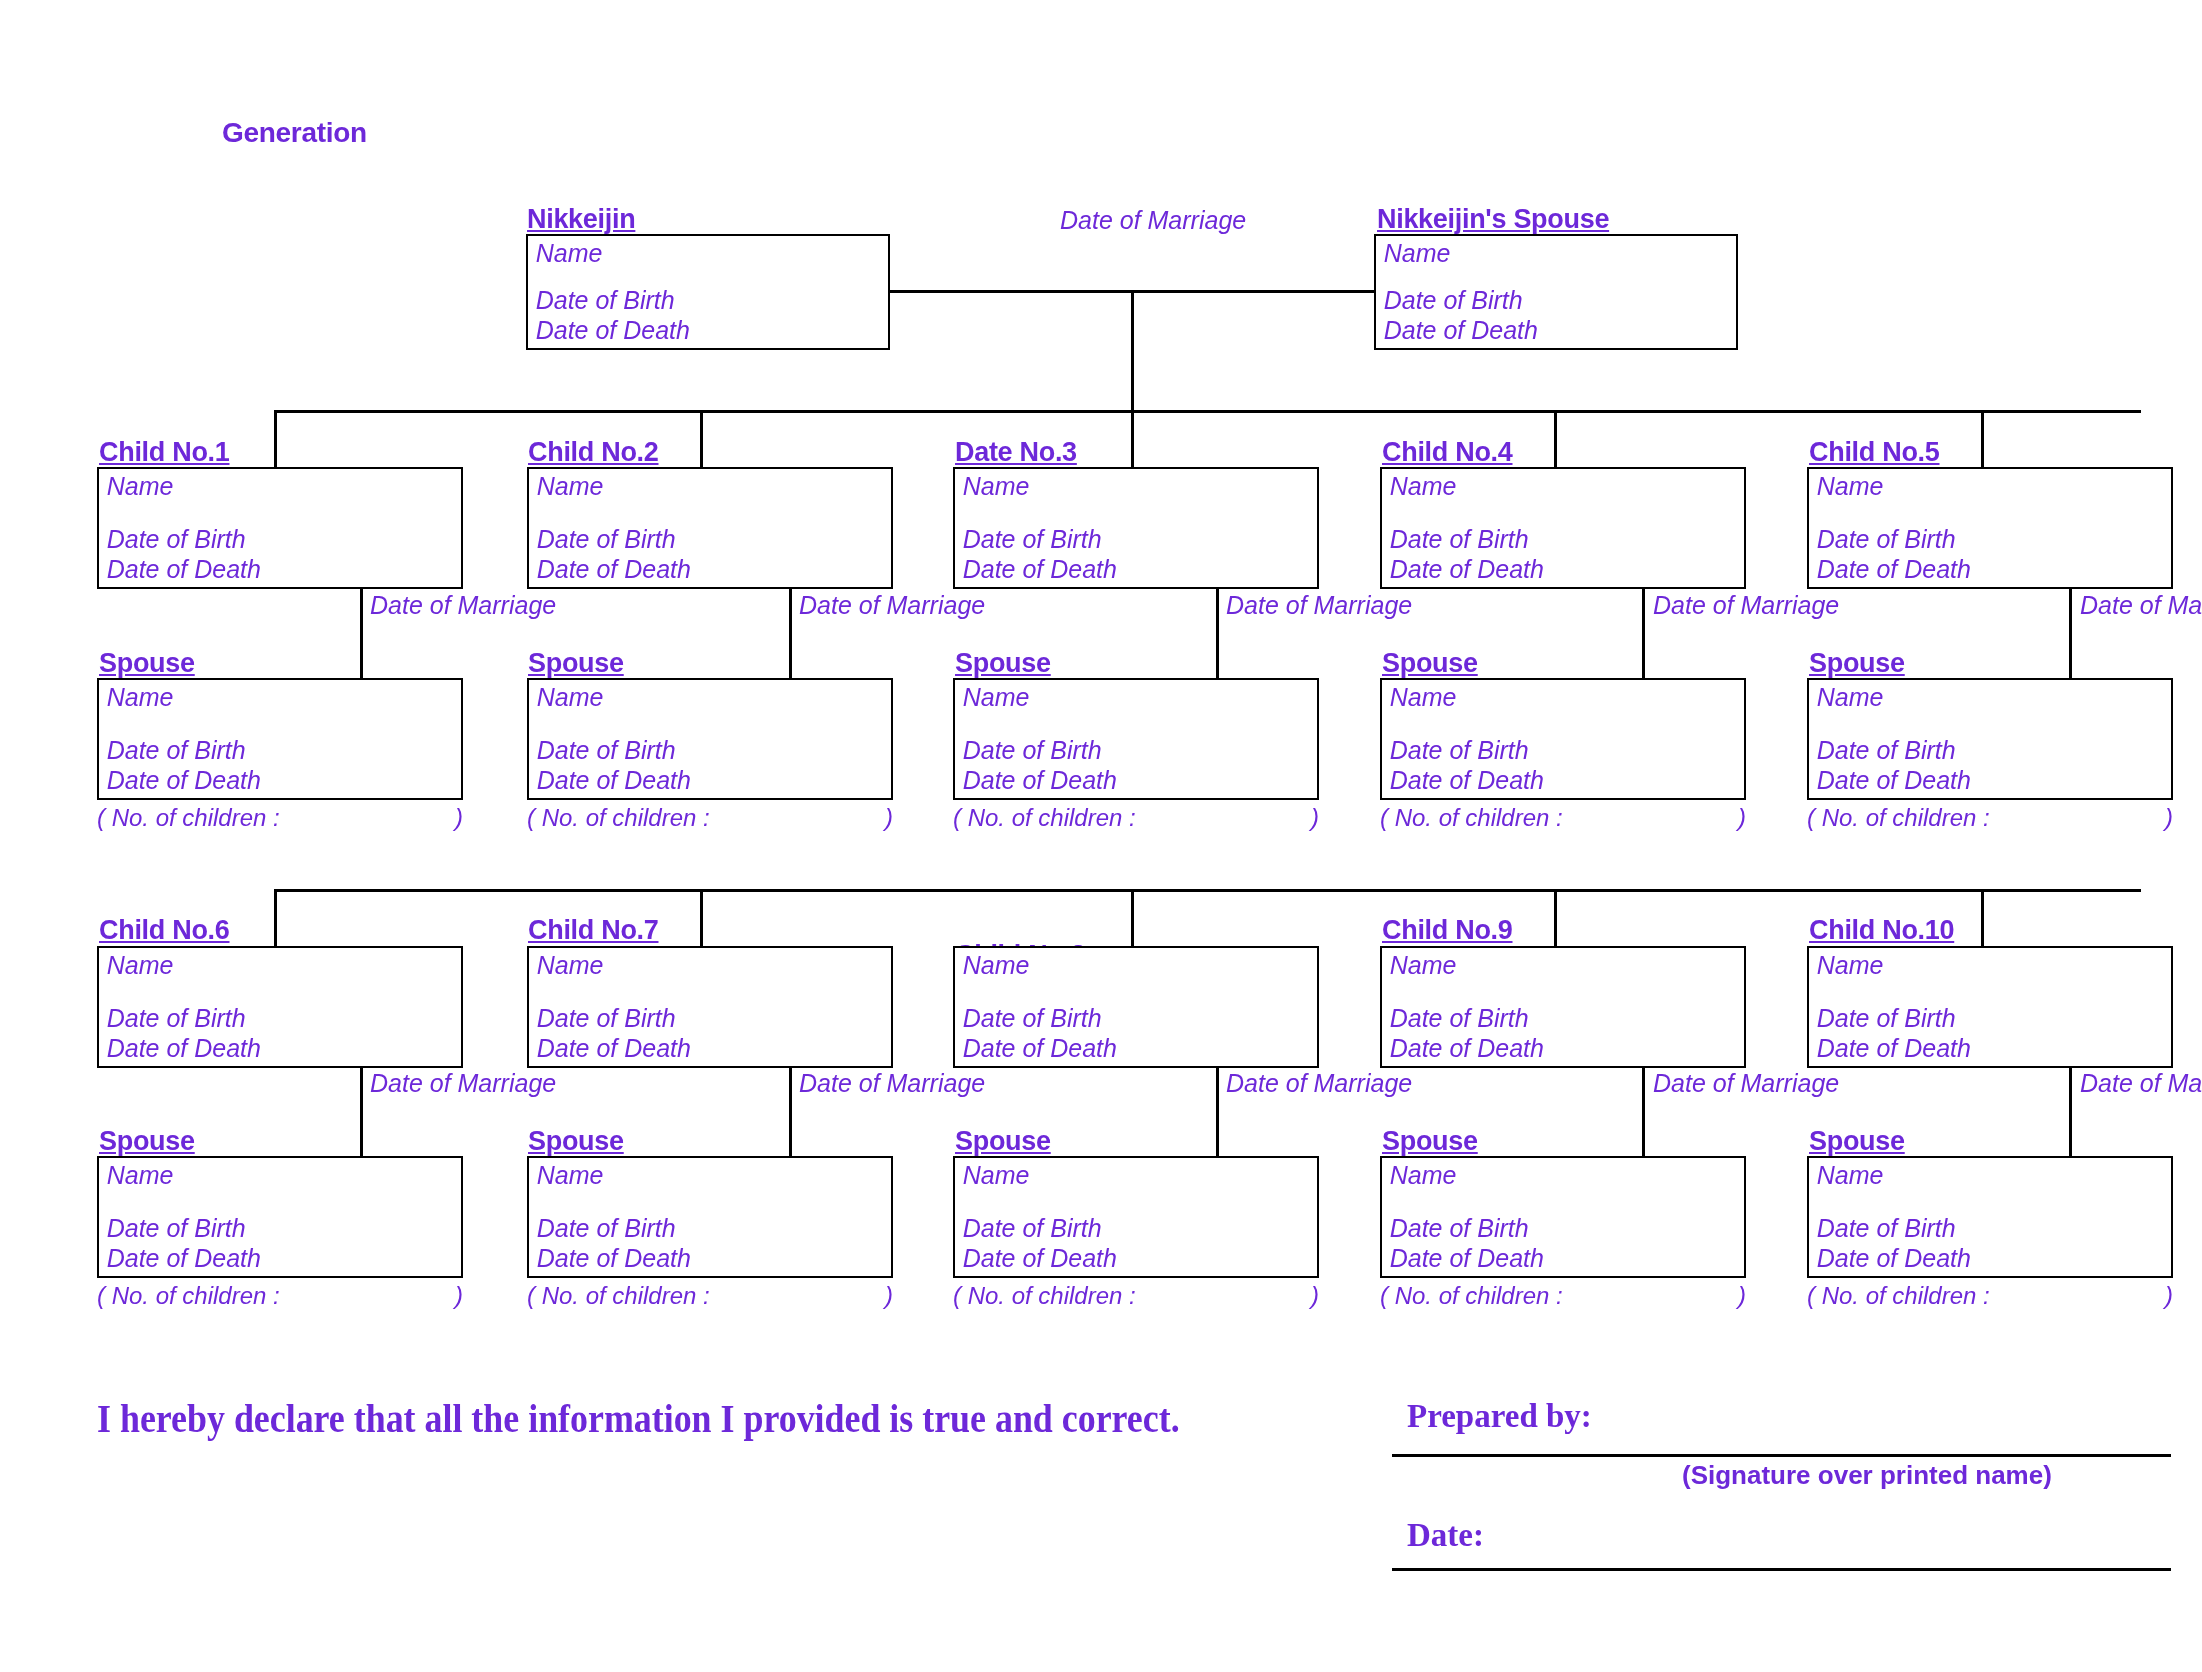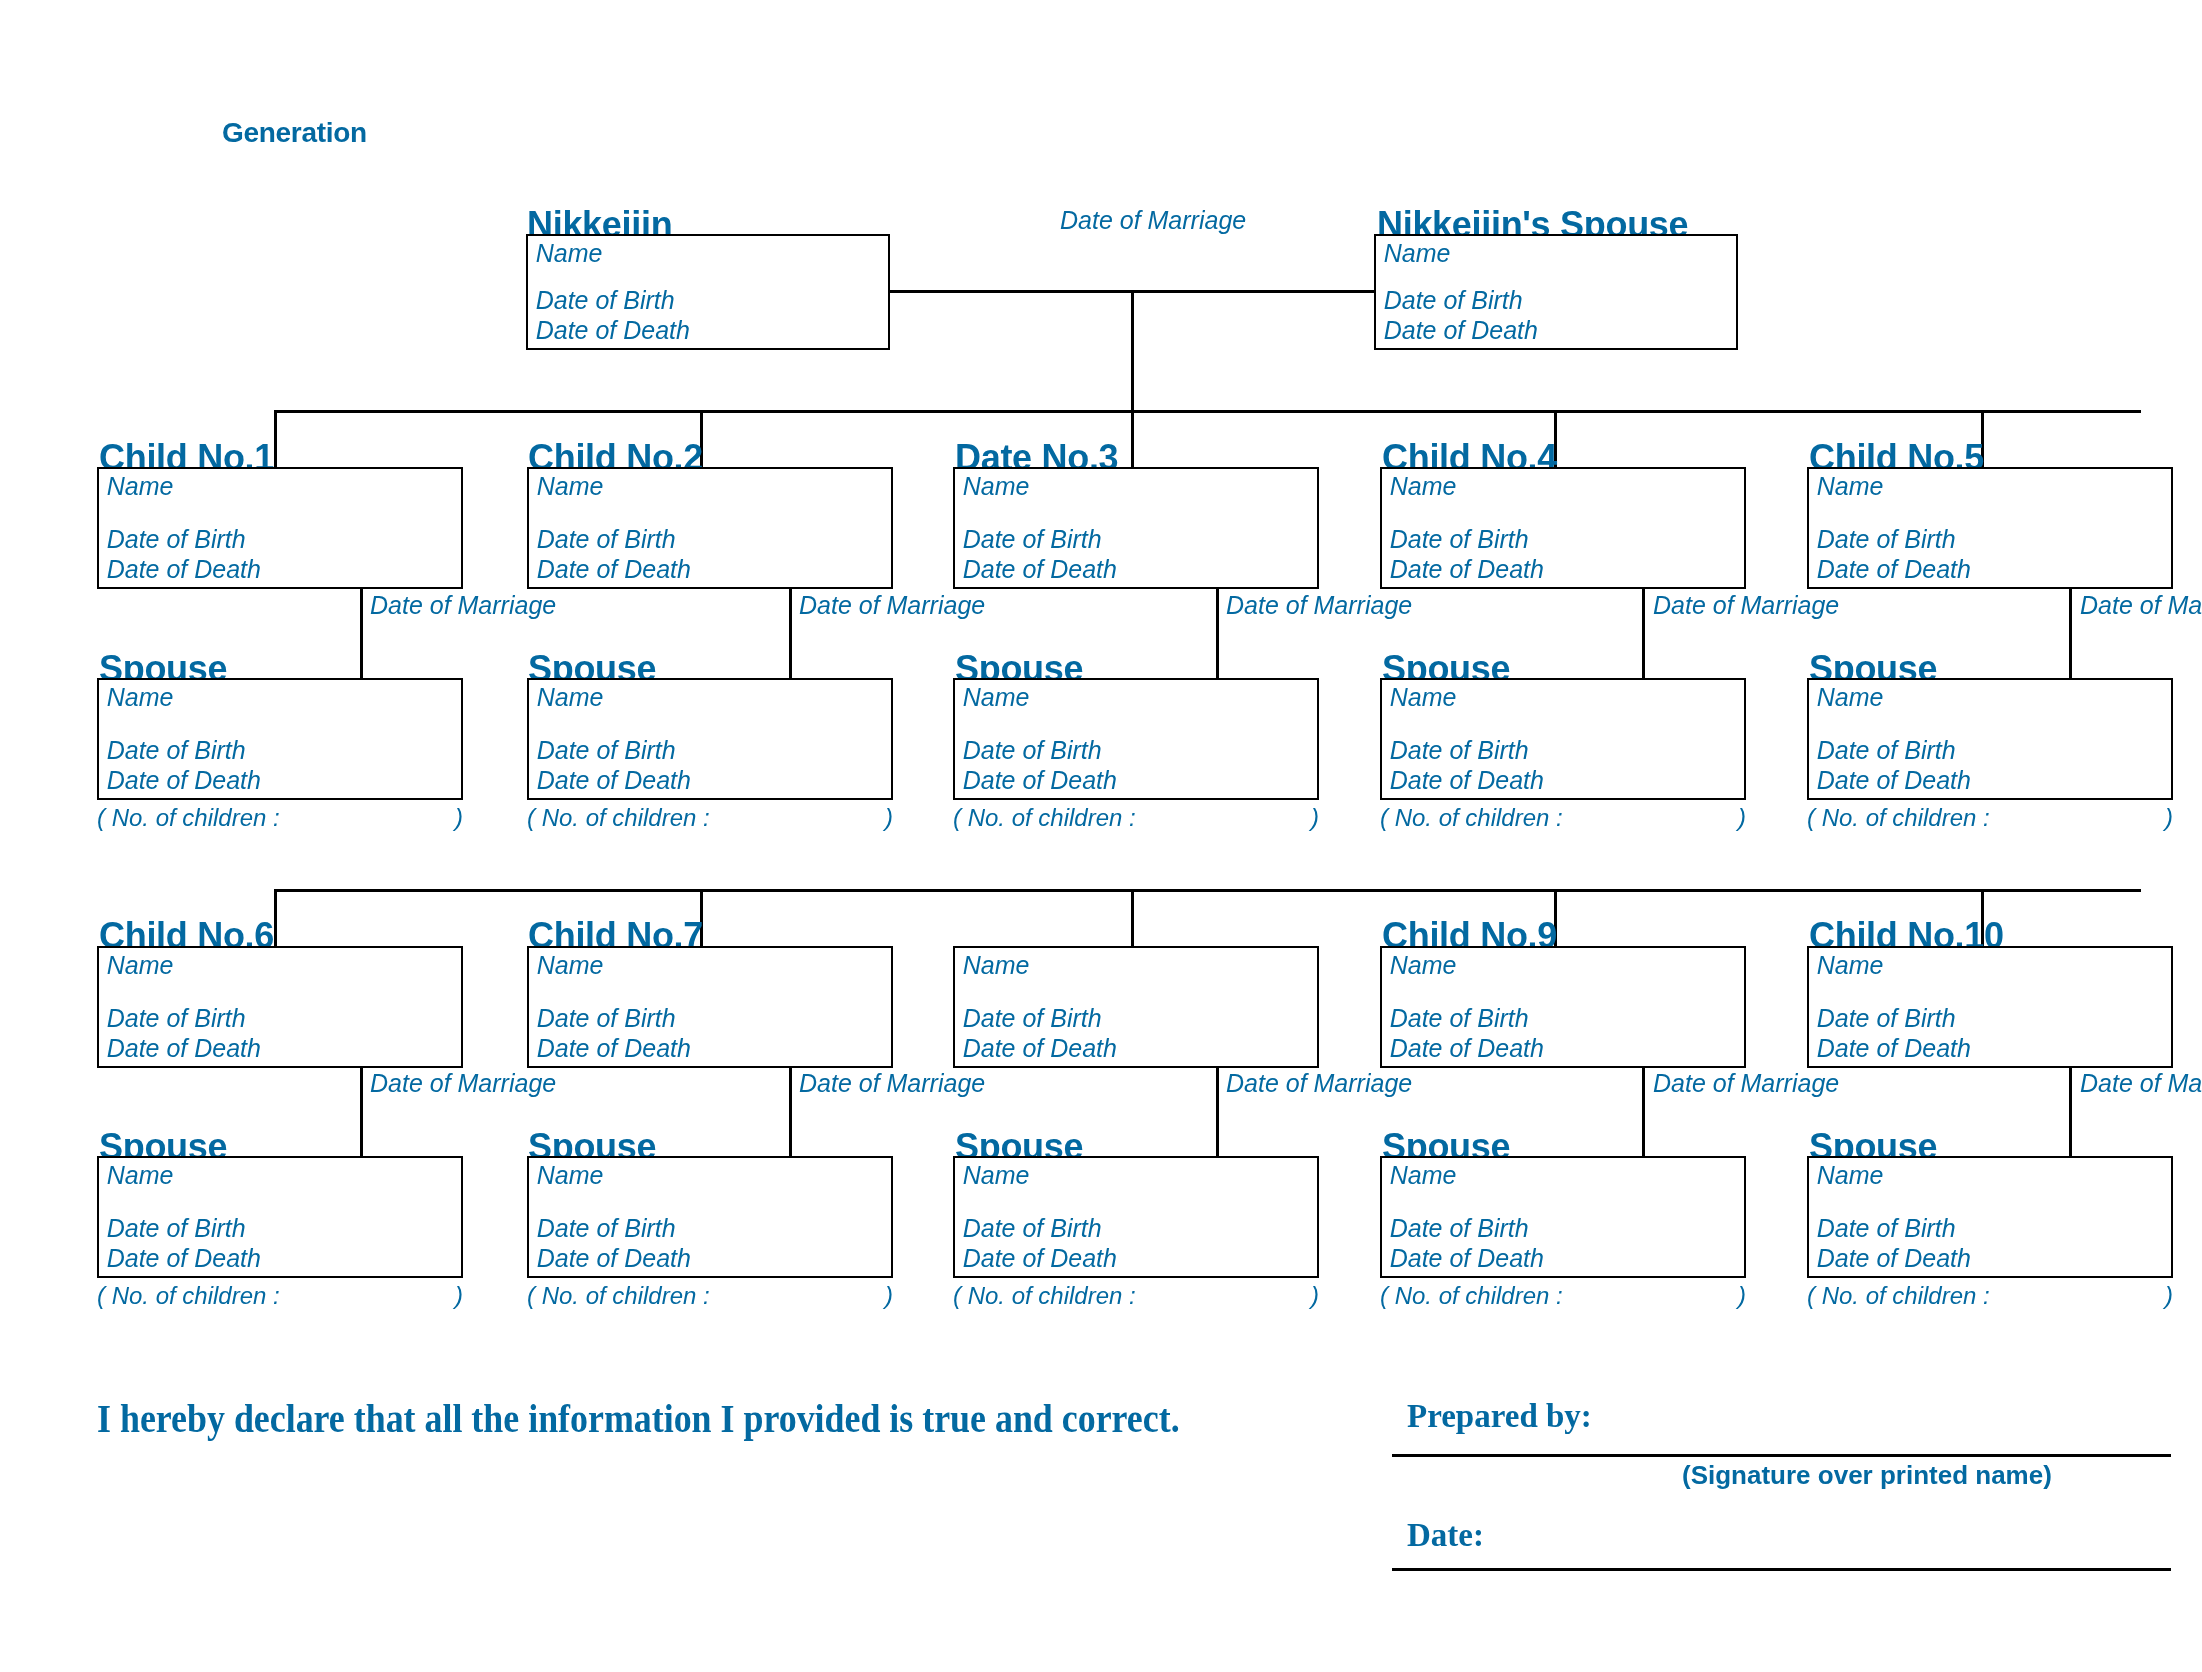--- a/index.html
+++ b/index.html
@@ -7,21 +7,21 @@
     padding: 0;
     background: #ffffff;
   }
   #page {
     position: relative;
     width: 2203px;
     height: 1673px;
     background: #ffffff;
     overflow: hidden;
     font-family: "Liberation Sans", sans-serif;
-    color: #0369a1;
+    color: #6d28d9;
   }
 
   
   .abs { position: absolute; }
 
   
   .generation-label {
     left: 222px; top: 117px;
     font-size: 28px;
     font-weight: bold;
@@ -54,21 +54,21 @@
     left: 7.7px;
     white-space: nowrap;
   }
   .f-name  { top: 3.4px; }
   .f-dob   { bottom: 33px; margin-top: 14px; }
   .f-dod   { bottom: 3.4px; }
 
   
   .box-caption {
     position: absolute;
-    font-size: 36px;
+    font-size: 27px;
     font-weight: bold;
     white-space: nowrap;
     letter-spacing: -0.3px;
     text-decoration: underline;
   }
 
   
   .conn-label {
     position: absolute;
     font-style: italic;

